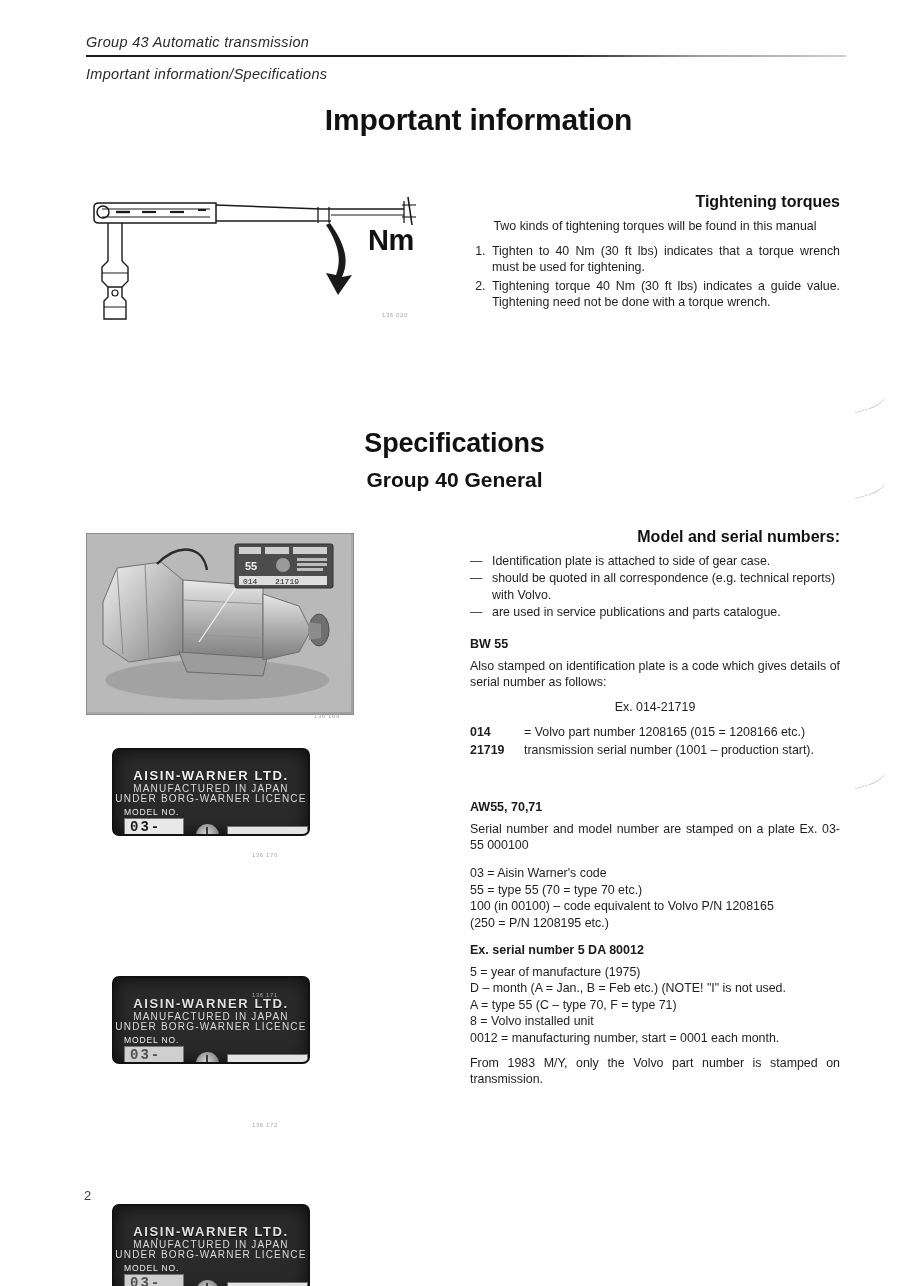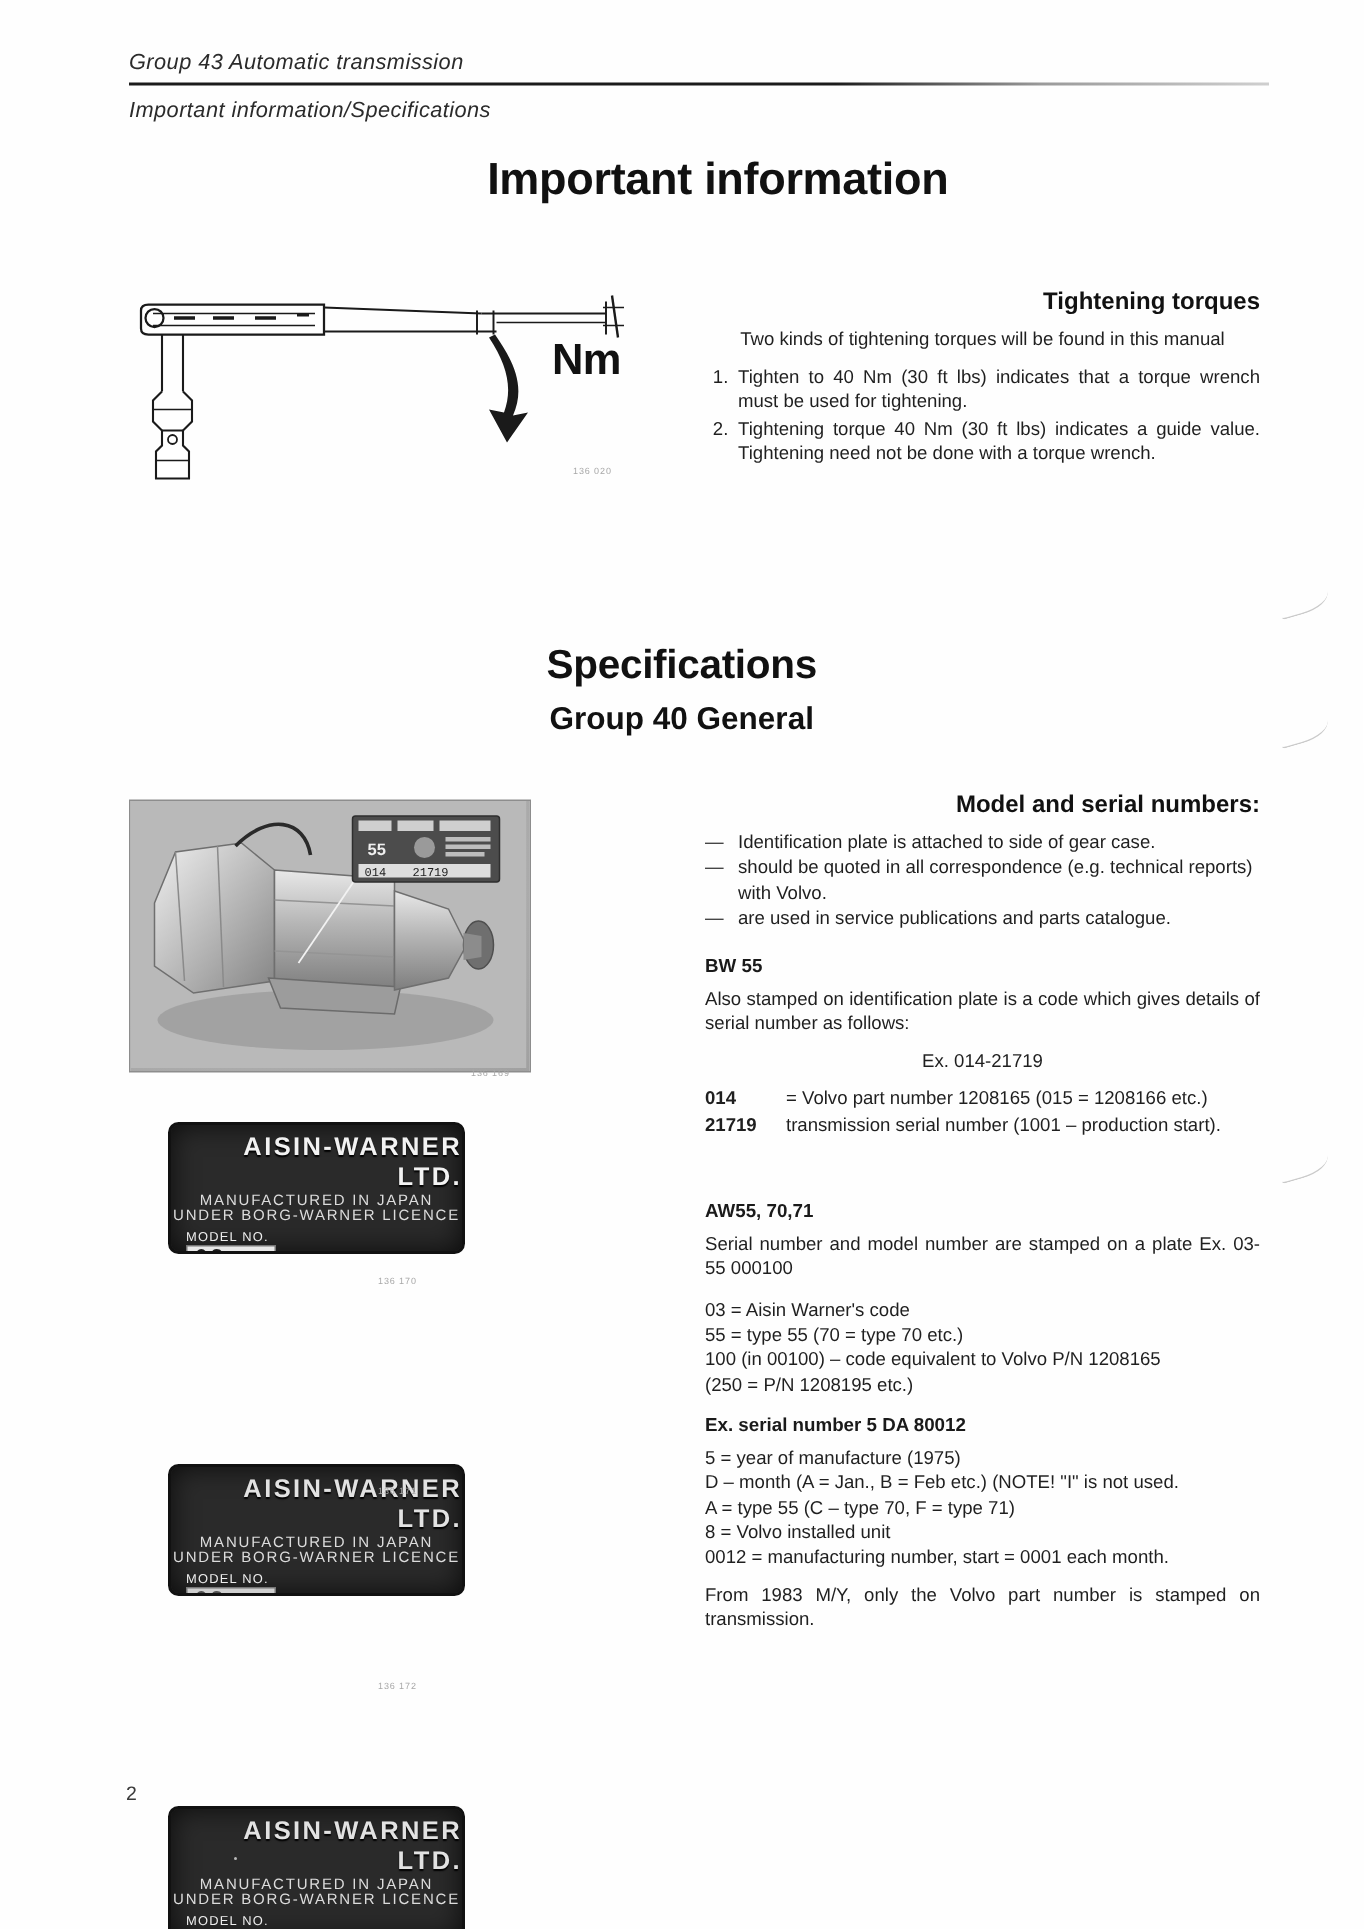--- a/index.html
+++ b/index.html
@@ -173,26 +173,26 @@
   
   .plate {
     position: relative;
     background: #2a2a2a;
     border: 2px solid #111;
     border-radius: 7px;
     box-shadow: inset 0 0 18px rgba(0,0,0,0.75);
     overflow: hidden;
   }
   .plate .pbrand {
-    text-align: right;
+    text-align: center;
     color: #f2f2f2;
-    font-size: 17px;
+    font-size: 13px;
     font-weight: bold;
     letter-spacing: 1.6px;
-    margin-top: 5px;
+    margin-top: 18px;
     text-shadow: 0 1px 1px #000;
   }
   .plate .psub {
     text-align: center;
     color: #dcdcdc;
     font-size: 10px;
     letter-spacing: 1.2px;
     line-height: 9.4px;
     margin-top: 1px;
   }

